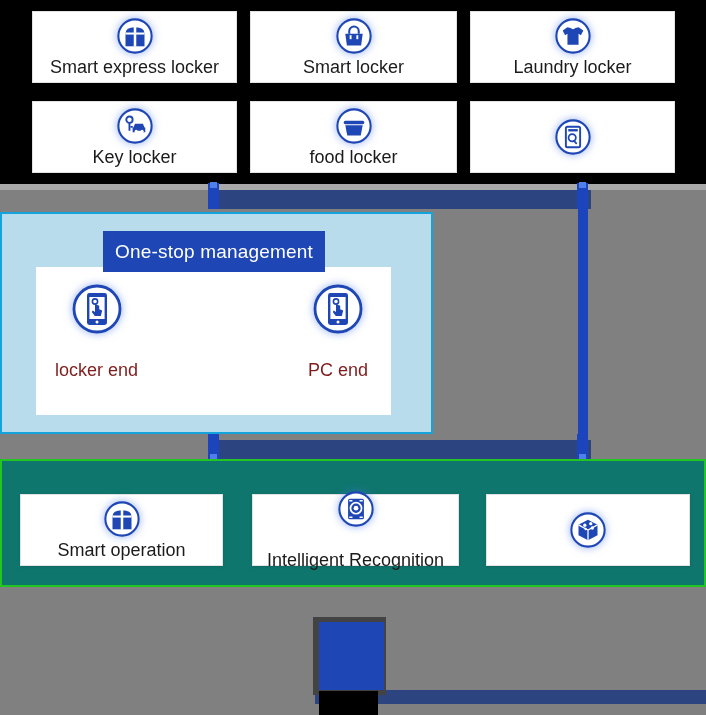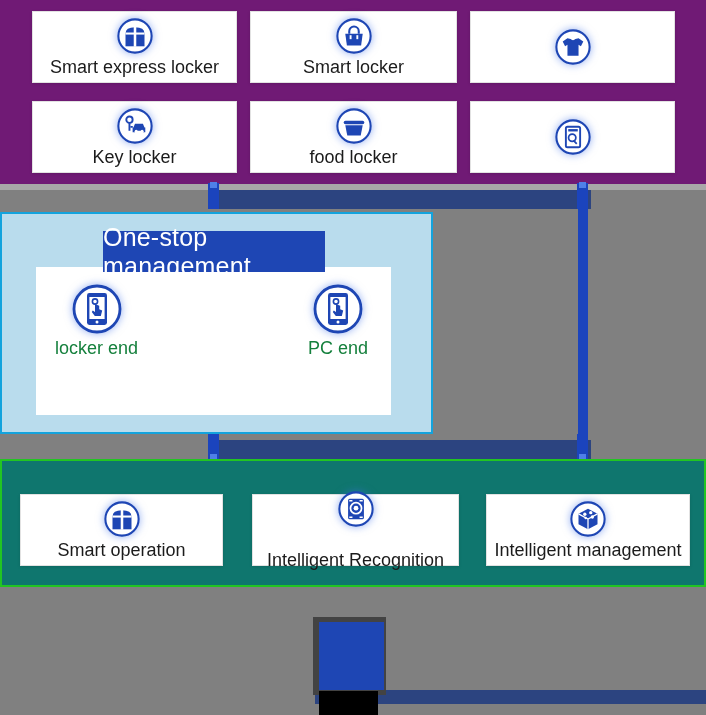--- a/index.html
+++ b/index.html
@@ -30,21 +30,21 @@
     white-space:nowrap;
   }
   .icon-wrap{
     display:flex;align-items:center;justify-content:center;
     filter:drop-shadow(0 0 4px rgba(60,110,230,.55));
   }
 
   
   #top-panel{
     position:absolute;left:0;top:0;width:706px;height:184px;
-    background:#701a75;
+    background:#000000;
   }
   .top-card{position:absolute;height:72px;}
   .top-card .card-label{margin-top:3px;}
 
   
   #mid-backdrop{
     position:absolute;left:0;top:184px;width:706px;height:275px;
     background:#808080;
   }
   #mid-backdrop-top-shade{
@@ -76,33 +76,33 @@
     position:absolute;left:0;top:212px;width:433px;height:222px;
     background:#b9dced;
     border:2px solid #13a3dd;
     box-sizing:border-box;
   }
   #onestop-title{
     position:absolute;left:103px;top:231px;
     width:222px;height:41px;
     background:#1e46b4;
     color:#ffffff;
-    font-size:25px;
+    font-size:19px;
     display:flex;align-items:center;justify-content:center;
     letter-spacing:.2px;
   }
   #onestop-inner{
     position:absolute;left:36px;top:267px;width:355px;height:148px;
     background:#ffffff;
   }
   .mid-item{
     position:absolute;
     display:flex;flex-direction:column;align-items:center;
   }
-  .mid-label{font-size:18px;color:#15803d;margin-top:2px;white-space:nowrap;}
+  .mid-label{font-size:18px;color:#7f1d1d;margin-top:24px;white-space:nowrap;}
 
   
   #green-panel{
     position:absolute;left:0;top:459px;width:706px;height:128px;
     background:#0f766e;
     border:2px solid #22c522;
     box-sizing:border-box;
   }
   .bot-card{position:absolute;height:72px;}
   .bot-card .card-label{margin-top:3px;}
@@ -162,20 +162,21 @@
       <span class="card-label">Smart locker</span>
     </div>
 
     <div class="card top-card" style="left:470px;top:11px;width:205px;">
       <span class="icon-wrap">
         <svg width="38" height="38" viewBox="0 0 48 48">
           <circle cx="24" cy="24" r="21" fill="#fff" stroke="#1e46b4" stroke-width="2.6"></circle>
           <path d="M17 13l-6 4 3 6 3-2v14h14V21l3 2 3-6-6-4-4 1a4 4 0 0 1-6 0z" fill="#1e46b4"></path>
         </svg>
       </span>
+      <span class="card-label">Laundry locker</span>
     </div>
 
     <div class="card top-card" style="left:250px;top:101px;width:207px;">
       <span class="icon-wrap">
         <svg width="38" height="38" viewBox="0 0 48 48">
           <circle cx="24" cy="24" r="21" fill="#fff" stroke="#1e46b4" stroke-width="2.6"></circle>
           <rect x="11" y="17.5" width="26" height="4.4" rx="2.2" fill="#1e46b4"></rect>
           <path d="M13 23h22l-2.5 13h-17z" fill="#1e46b4"></path>
         </svg>
       </span>
@@ -295,21 +296,20 @@
         <svg width="38" height="38" viewBox="0 0 48 48">
           <circle cx="24" cy="24" r="21" fill="#fff" stroke="#1e46b4" stroke-width="2.6"></circle>
           <path d="M24 11l12 6.5v13L24 37l-12-6.5v-13z" fill="#1e46b4"></path>
           <path d="M12 17.5L24 24l12-6.5M24 24v13" stroke="#fff" stroke-width="1.6" fill="none"></path>
           <circle cx="20" cy="18" r="2.1" fill="#fff"></circle>
           <circle cx="27.5" cy="16" r="2.1" fill="#fff"></circle>
           <circle cx="29.5" cy="21.5" r="2.1" fill="#fff"></circle>
           <circle cx="21" cy="22.8" r="1.5" fill="#fff"></circle>
         </svg>
       </span>
-      <span class="card-label">Intelligent management</span>
     </div>
   </div>
 
   <div id="bottom-grey"></div>
   <div id="shadow-sq"></div>
   <div id="blue-sq"></div>
   <div class="hbar" id="hbar-bottom2"></div>
   <div id="dark-strip"></div>
   <div id="black-sq"></div>
 

